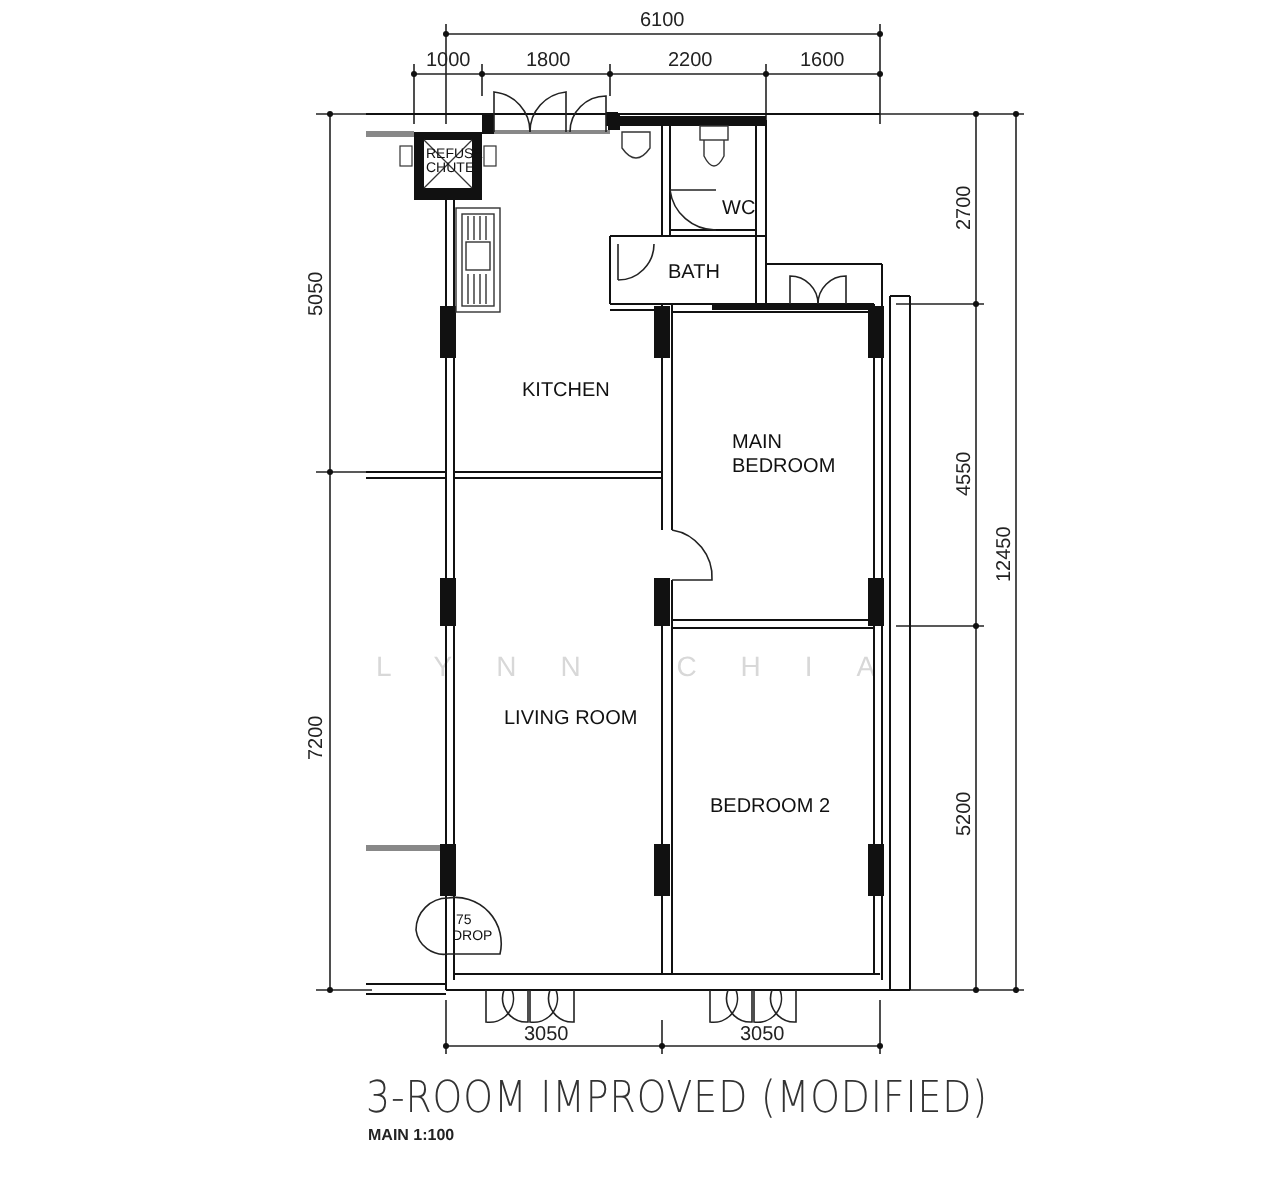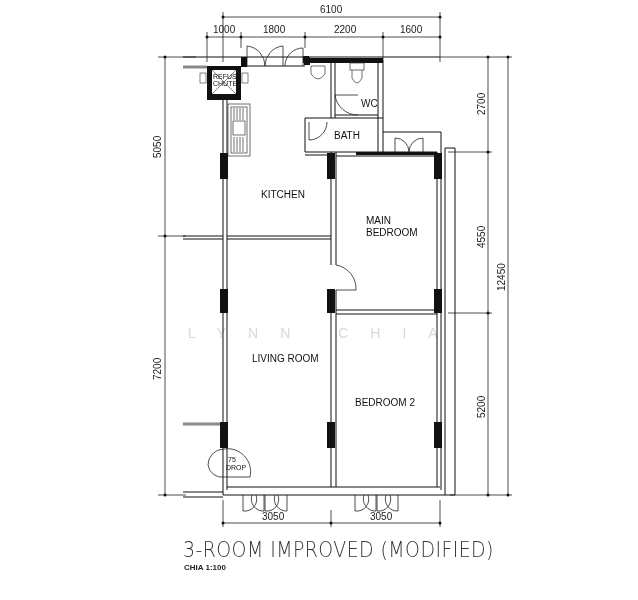--- a/index.html
+++ b/index.html
@@ -224,13 +224,13 @@
   <text class="room" x="366" y="236">BEDROOM</text>
   <text class="room" x="252" y="362">LIVING ROOM</text>
   <text class="room" x="355" y="406">BEDROOM 2</text>
   <text class="room" x="361" y="107" font-size="9">WC</text>
   <text class="room" x="334" y="139" font-size="9">BATH</text>
   <text class="small" x="228" y="462">75</text>
   <text class="small" x="226" y="470">DROP</text>
 </svg>
 
 <div class="title">3-ROOM IMPROVED (MODIFIED)</div>
-<div class="scale">CHIA   1:100</div>
+<div class="scale">MAIN   1:100</div>
 
 </body></html>

